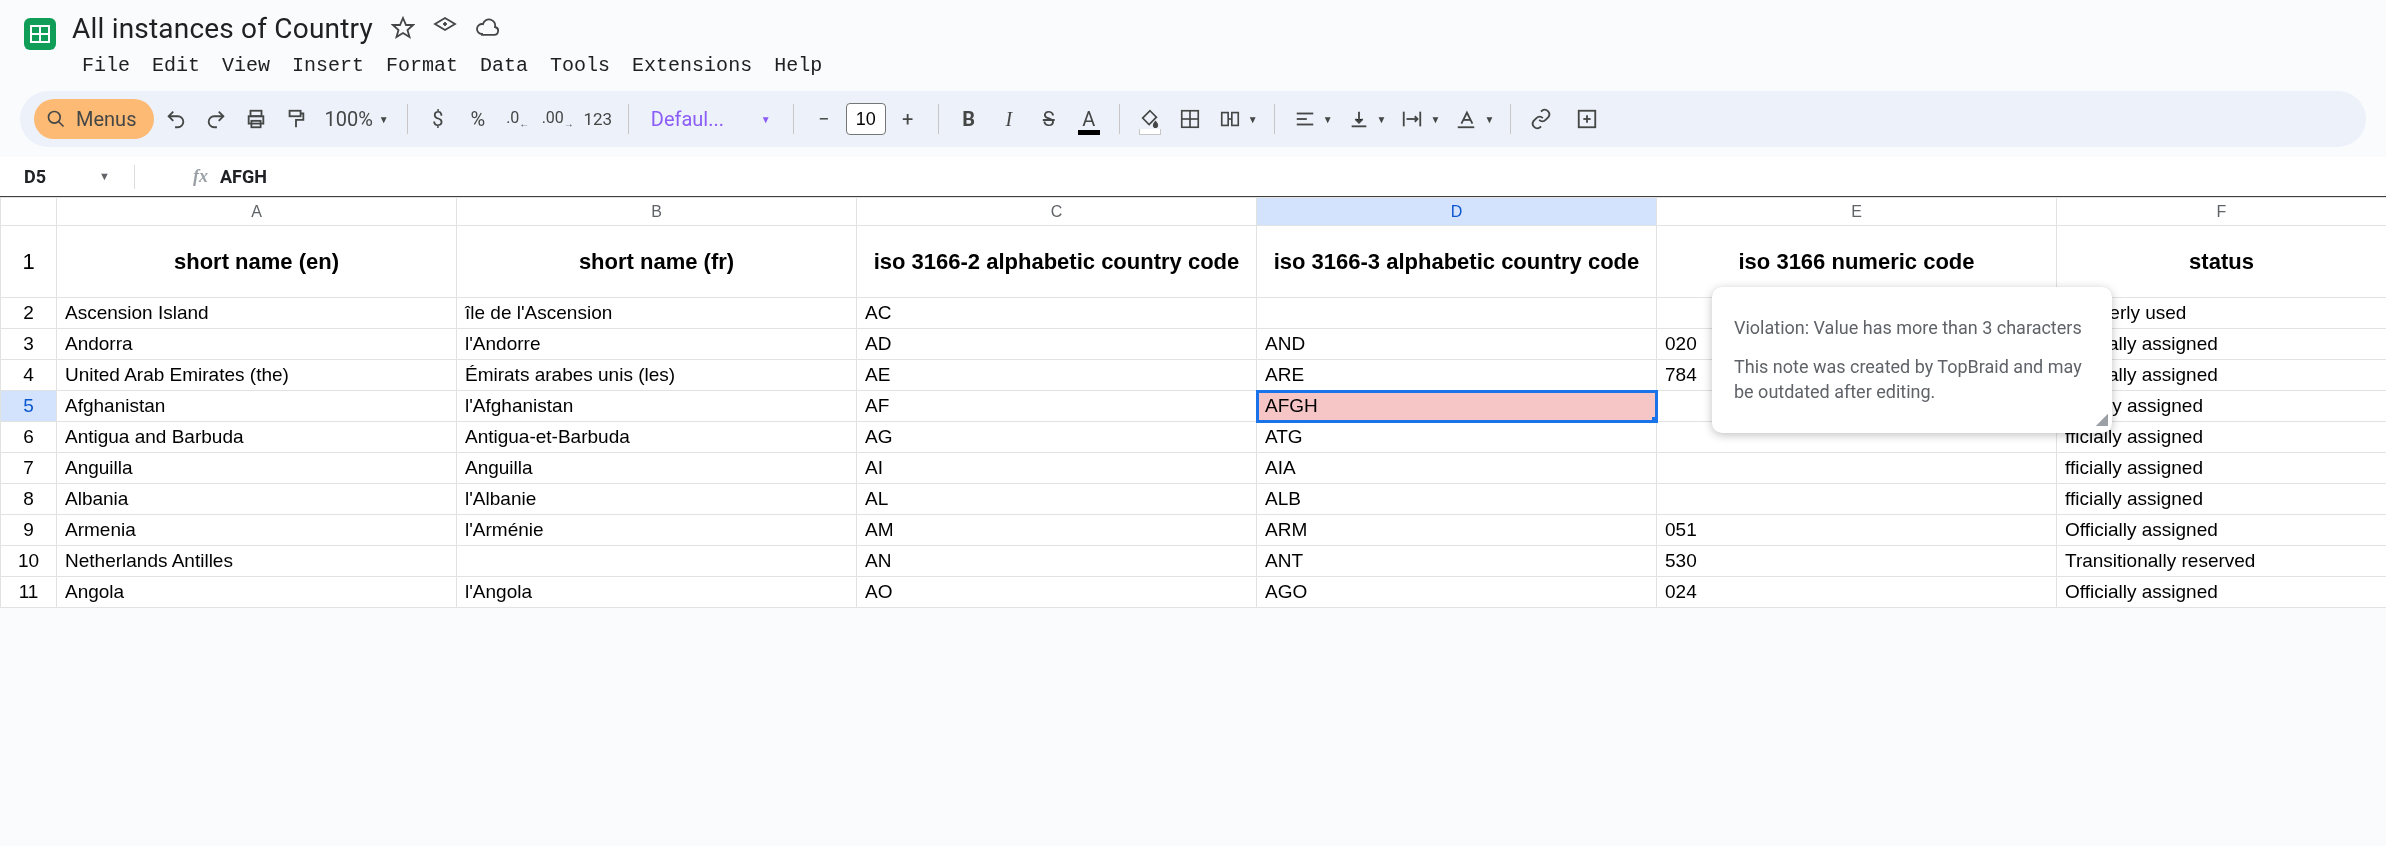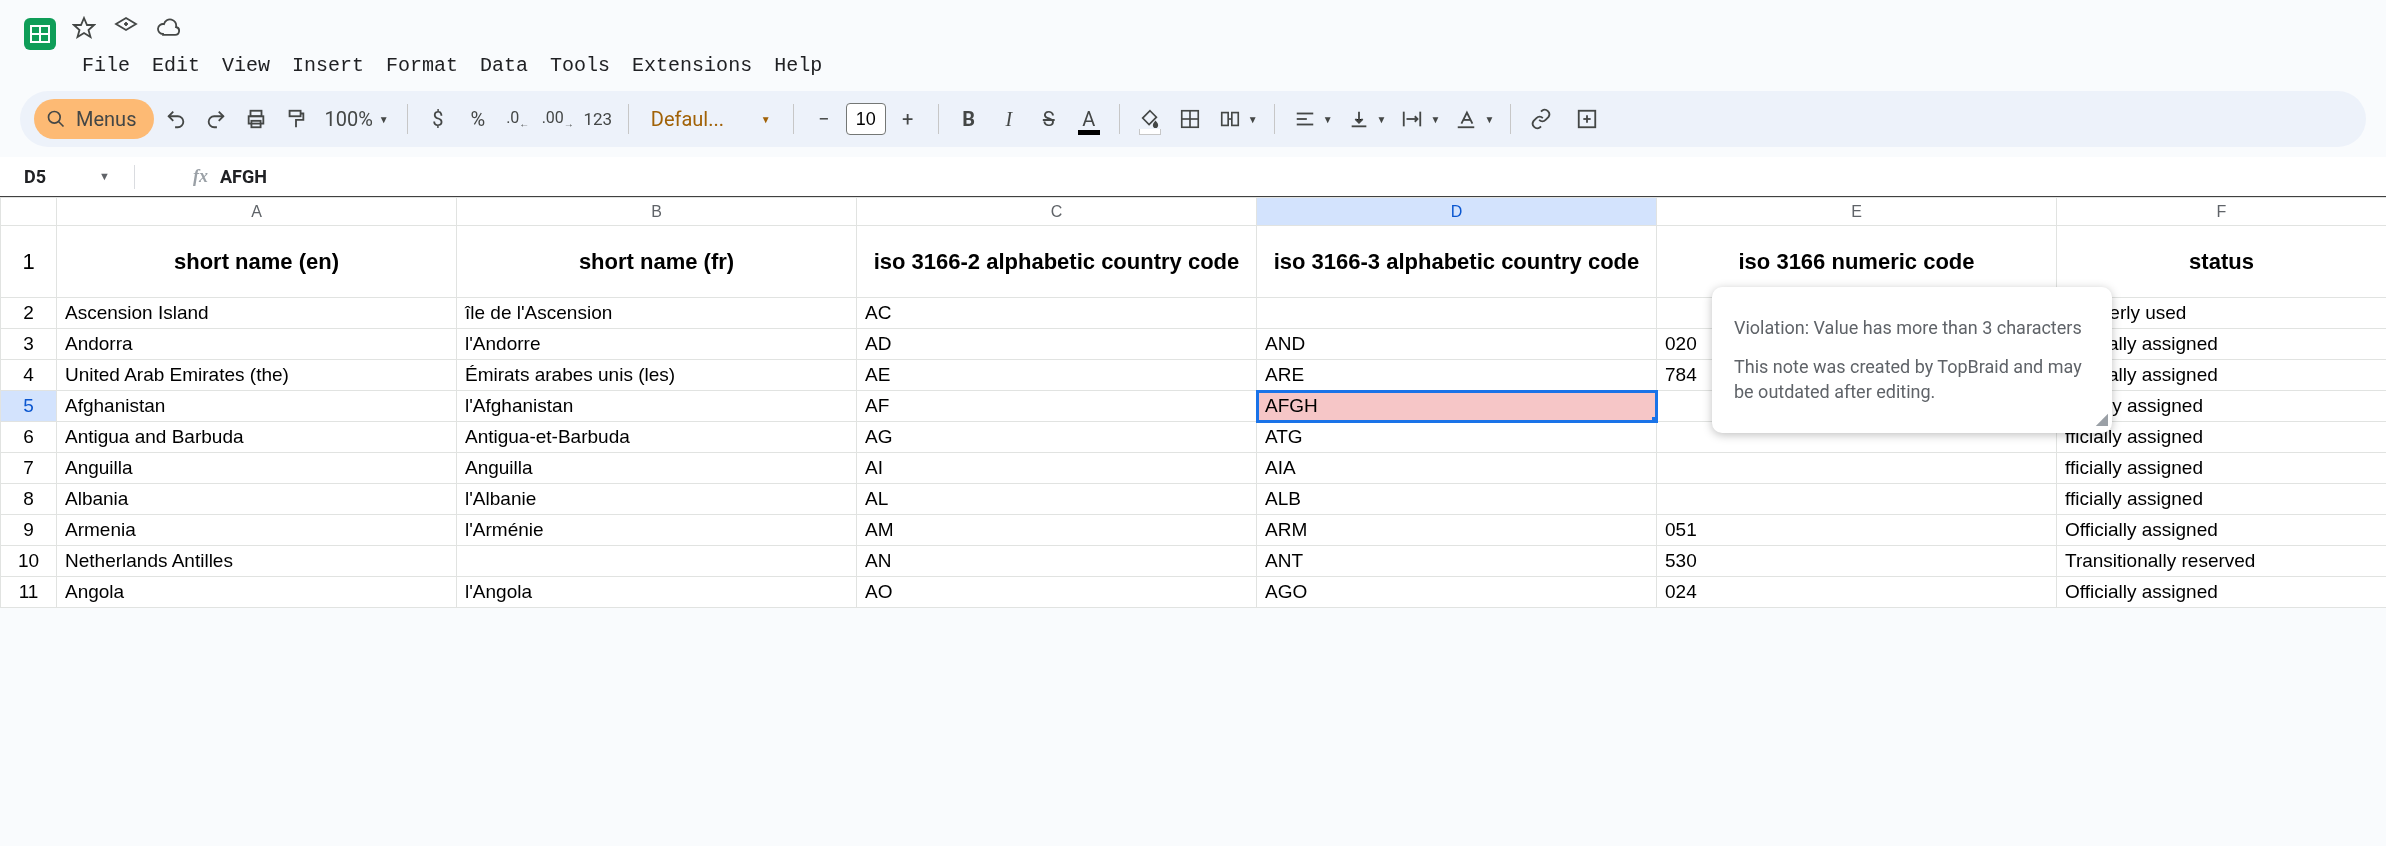--- a/index.html
+++ b/index.html
@@ -17,21 +17,21 @@
 .menubar { display: flex; gap: 2px; margin-top: 2px; font-family: Liberation Mono, monospace; }
 .menubar-item { padding: 4px 10px; font-size: 20px; color: #202124; cursor: pointer; border-radius: 4px; }
 
 
 .toolbar { margin: 10px 20px 0 20px; background: #edf2fa; border-radius: 28px; height: 56px; display: flex; align-items: center; padding: 0 14px; gap: 4px; }
 .tb-sep { width: 1px; height: 30px; background: #c7c7c7; margin: 0 8px; }
 .tb-btn { min-width: 36px; height: 36px; display: flex; align-items: center; justify-content: center; cursor: pointer; border-radius: 6px; color: #444746; font-size: 20px; }
 .tb-btn svg { width: 22px; height: 22px; }
 .menus-pill { background: #fdba74; border-radius: 20px; height: 40px; display: flex; align-items: center; padding: 0 18px 0 12px; gap: 10px; font-size: 20px; color: #444746; cursor:pointer; }
 .zoom-box { font-size: 20px; color: #444746; padding: 0 6px; display:flex; align-items:center; gap:6px; cursor:pointer;}
-.font-box { font-size: 20px; color: #a16207; padding: 0 10px; display:flex; align-items:center; gap:2px; cursor:pointer; width:140px; justify-content:space-between;}
+.font-box { font-size: 20px; color: #8b5cf6; padding: 0 10px; display:flex; align-items:center; gap:2px; cursor:pointer; width:140px; justify-content:space-between;}
 .fontsize-wrap { display:flex; align-items:center; gap:4px; }
 .fontsize-input { width: 40px; height: 32px; border: 1px solid #747775; border-radius: 4px; text-align: center; font-size: 18px; background:#fff; }
 .text-color { position:relative; }
 .text-color::after { content:""; position:absolute; bottom:2px; left:7px; right:7px; height:5px; background:#000; }
 .fill-color { position:relative; }
 .fill-color::after { content:""; position:absolute; bottom:2px; left:7px; right:7px; height:5px; background:#fff; border:1px solid #c7c7c7; border-top:none;}
 .dd-caret { font-size:10px; color:#444746; margin-left:-4px; padding-right:4px; cursor:pointer; }
 
 
 .fbar { display:flex; align-items:center; height: 40px; border-bottom: 1px solid #404040; margin-top: 10px; background:#fff;font-weight:bold; }
@@ -67,20 +67,21 @@
   <div class="logo">
     <svg viewBox="0 0 40 40">
         <rect x="4" y="4" width="32" height="32" rx="6" fill="#0f9d58"></rect>
         <rect x="11" y="12" width="18" height="16" fill="none" stroke="#fff" stroke-width="2"></rect>
         <line x1="11" y1="20" x2="29" y2="20" stroke="#fff" stroke-width="2"></line>
         <line x1="20" y1="12" x2="20" y2="28" stroke="#fff" stroke-width="2"></line>
       </svg>
   </div>
   <div class="title-area">
     <div class="title-row">
+      <span class="doc-title">All instances of Country</span>
       <span class="title-icon">
           <svg viewBox="0 0 24 24" fill="none" stroke="currentColor" stroke-width="1.8">
             <polygon points="12,2 15,9 22,9 16.5,14 18.5,21 12,17 5.5,21 7.5,14 2,9 9,9"></polygon>
           </svg>
         </span>
       <span class="title-icon">
           <svg viewBox="0 0 24 24" fill="none" stroke="currentColor" stroke-width="1.8">
             <path d="M12 2 L22 8 L12 14 L2 8 Z"></path>
             <line x1="12" y1="10" x2="12" y2="6"></line>
             <line x1="10" y1="8" x2="14" y2="8"></line>

